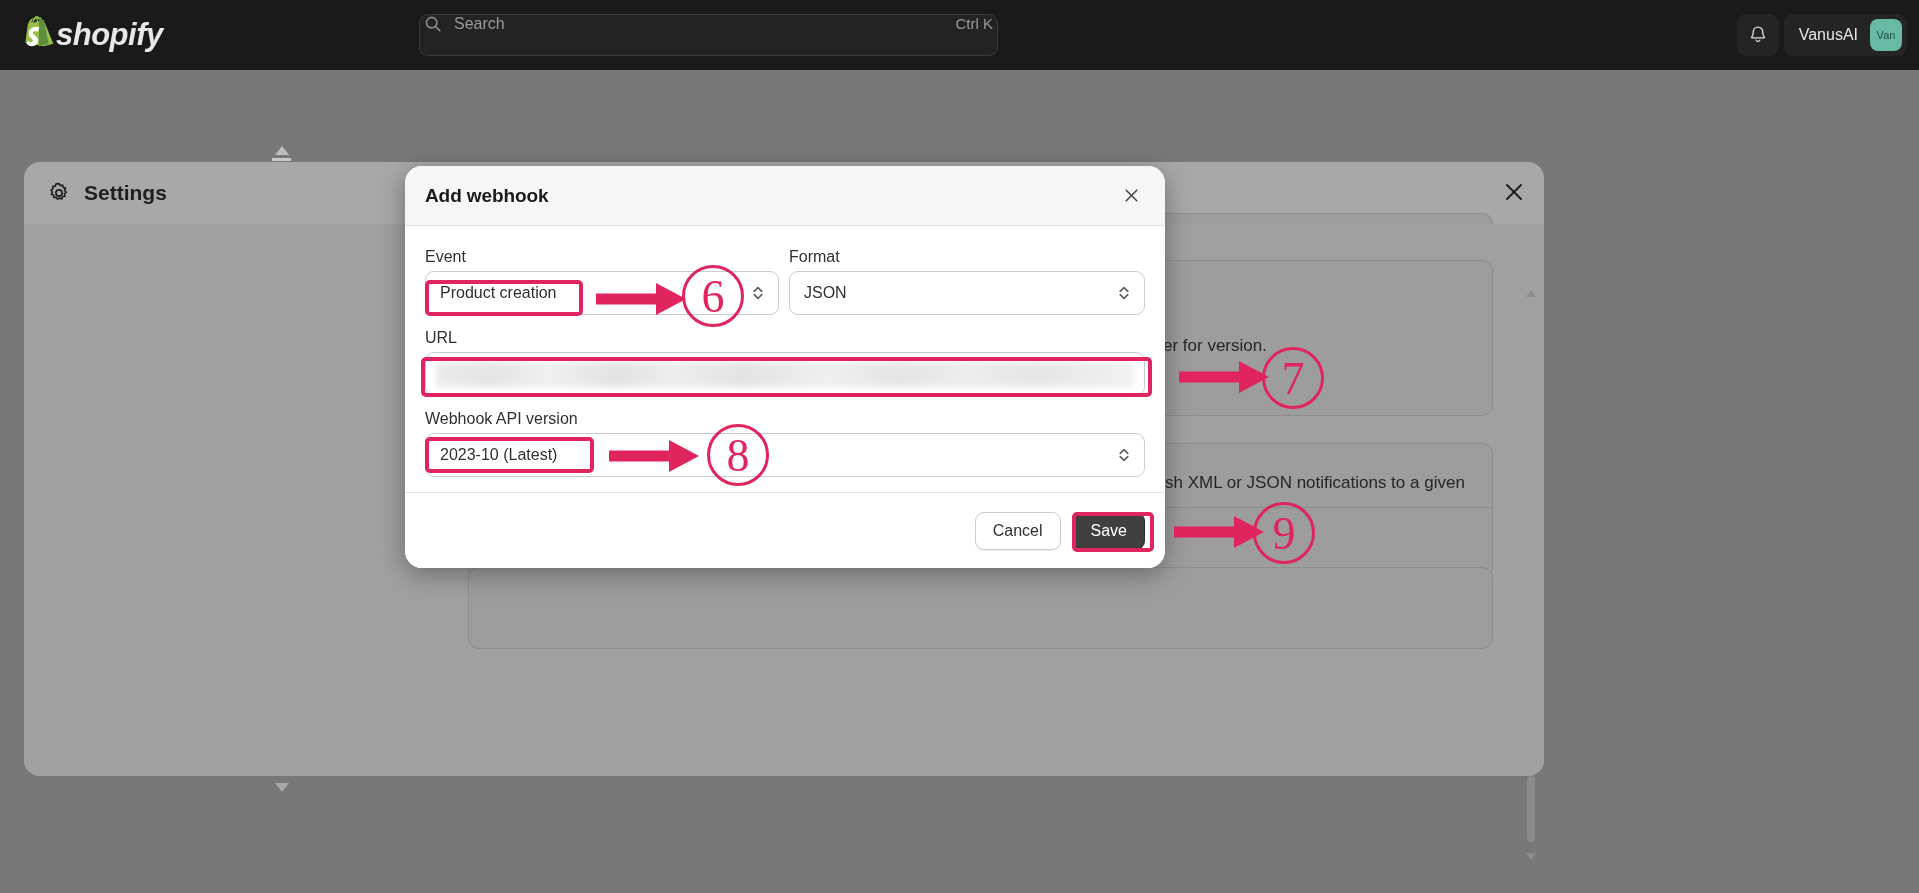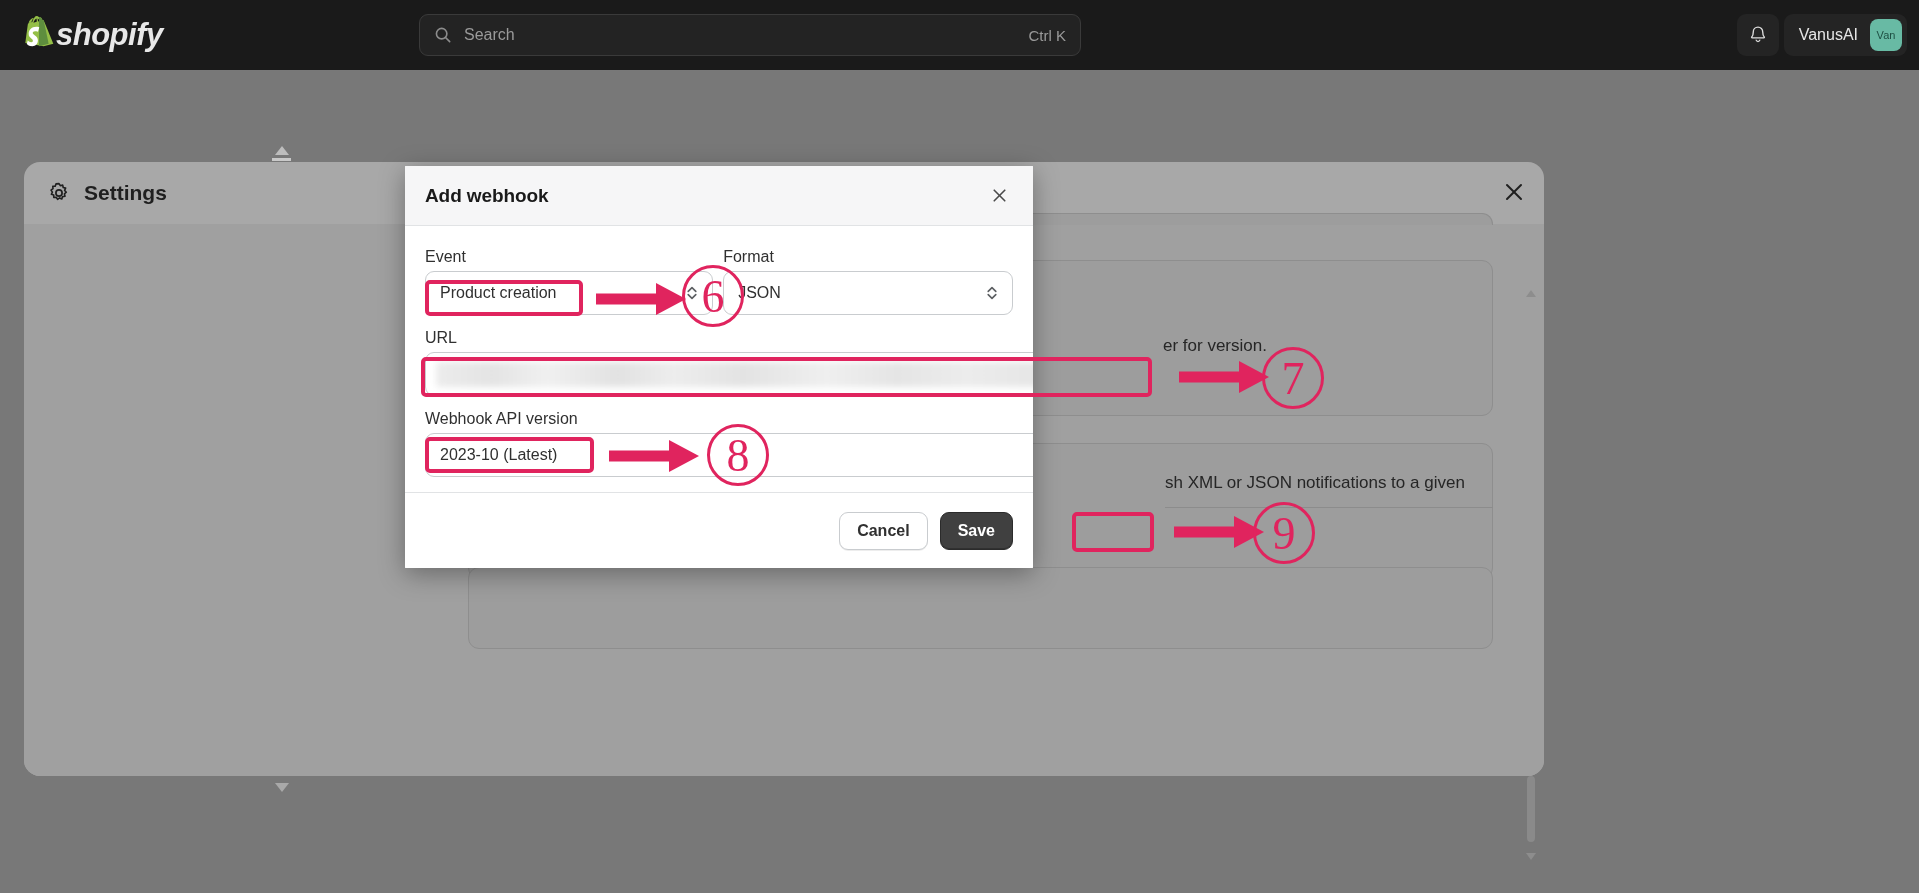--- a/index.html
+++ b/index.html
@@ -22,26 +22,26 @@
     display: flex; align-items: center; 
     margin-left: 22px;
   }
   .brand-logo { width: 34px; height: 38px; display: block; }
   .brand-name {
     color: #e8e8e8; font-size: 31px; font-weight: 700;
     font-style: italic; letter-spacing: -0.5px;
   }
   .searchbox {
     position: absolute; left: 419px; top: 14px;
-    width: 662px; height: 42px;
+    width: 579px; height: 42px;
     background: #232323;
     border: 1px solid #3a3a3a;
     border-radius: 9px;
-    display: flex; align-items: center;
-    padding: 0 14px;
+    display: flex; 
+    padding: 0 4px;
   }
   .search-icon { width: 18px; height: 18px; flex: none; opacity: .72; }
   .search-ph {
     color: #9a9a9a; font-size: 16px; margin-left: 12px; flex: 1;
   }
   .search-kbd {
     color: #9a9a9a; font-size: 15px;
   }
   .bell-btn {
     position: absolute; right: 140px; top: 14px;
@@ -152,23 +152,23 @@
   .bg-text-review { left: 1163px; top: 266px; }
   .bg-text-push   { left: 1165px; top: 403px; }
 
   .hline {
     position: absolute; background: #8c8c8c; height: 1px;
   }
 
   
   .modal {
     position: absolute; left: 405px; top: 166px;
-    width: 628px; height: 402px;
+    width: 760px; height: 402px;
     background: #ffffff;
-    border-radius: 1px;
+    border-radius: 17px;
     box-shadow: 0 6px 26px rgba(0,0,0,.34);
     z-index: 60;
     overflow: hidden;
   }
   .modal-header {
     height: 60px;
     background: #f6f6f7;
     border-bottom: 1px solid #e1e3e5;
     display: flex; align-items: center;
     padding: 0 20px;
@@ -219,21 +219,20 @@
     filter: blur(3.2px);
   }
   .modal-footer {
     position: absolute; left: 0; right: 0; bottom: 0;
     height: 76px;
     border-top: 1px solid #e1e3e5;
     display: flex; align-items: center; justify-content: flex-end;
     gap: 12px;
     padding: 0 20px;
     background: #fff;
-    font-weight: bold;
   }
   .btn {
     height: 38px;
     border-radius: 9px;
     font-size: 16px;
     display: flex; align-items: center; justify-content: center;
     cursor: pointer;
     padding: 0 17px;
   }
   .btn-cancel {

